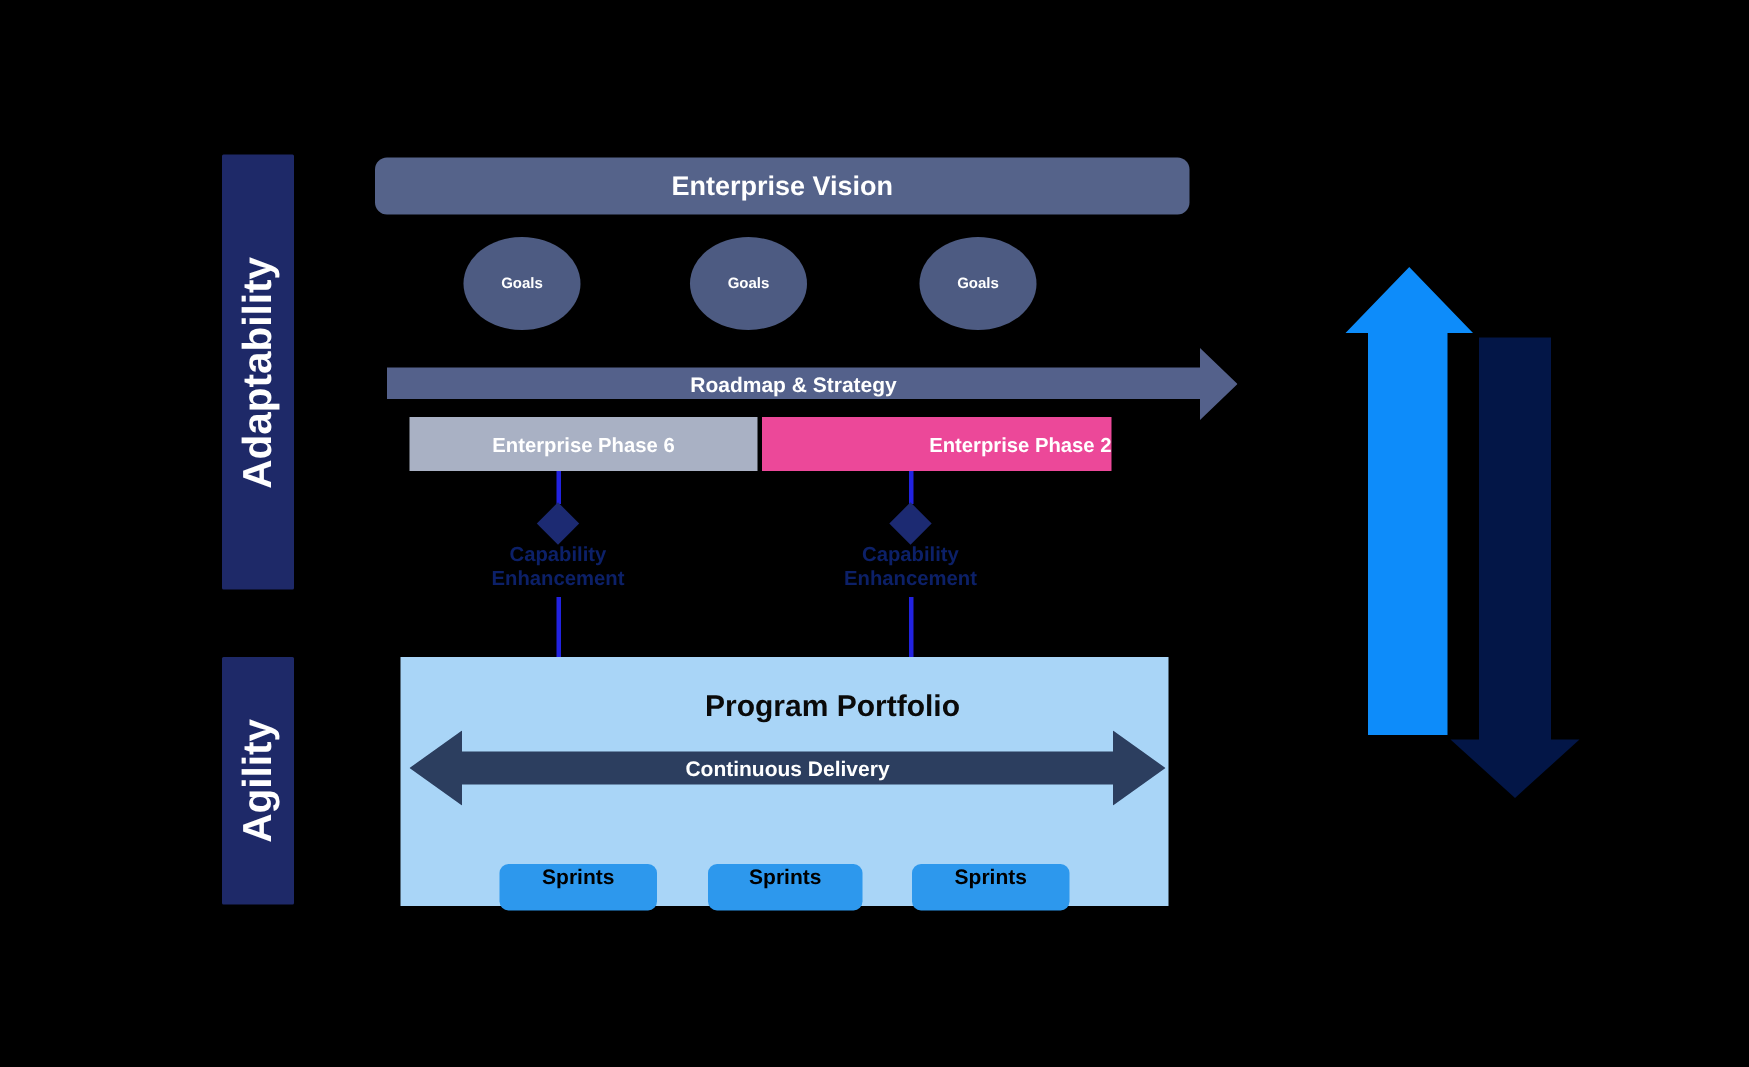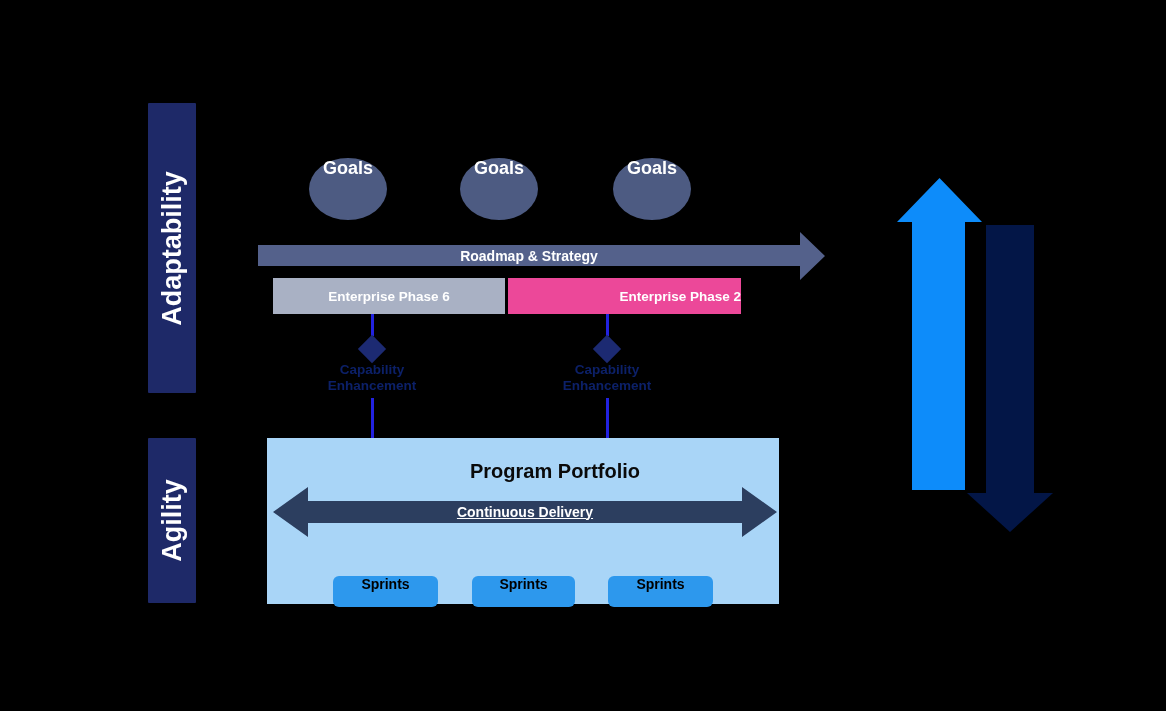--- a/index.html
+++ b/index.html
@@ -30,22 +30,22 @@
     position:absolute;left:250px;top:105px;width:543px;height:38px;
     border-radius:8px;
     display:flex;align-items:center;justify-content:center;
     color:#ffffff;font-weight:bold;font-size:18px;
   }
 
   
   .goal{
     position:absolute;top:158px;width:78px;height:62px;
     border-radius:50%;
-    display:flex;align-items:flex-start;justify-content:center;
-    color:#ffffff;font-weight:bold;font-size:18px;
+    display:flex;align-items:center;justify-content:center;
+    color:#ffffff;font-weight:bold;font-size:10px;
   }
   .goal-1{left:309px;} .goal-2{left:460px;} .goal-3{left:613px;}
 
   
   .roadmap-svg{position:absolute;left:258px;top:232px;width:567px;height:48px;}
   .roadmap-label{
     position:absolute;left:258px;top:245px;width:542px;height:21px;
     display:flex;align-items:center;justify-content:center;
     color:#ffffff;font-weight:bold;font-size:14px;text-align:center;
   }
@@ -79,21 +79,21 @@
   
   .portfolio{position:absolute;left:267px;top:438px;width:512px;height:166px;}
   .portfolio-title{
     position:absolute;left:267px;top:460px;width:512px;
     text-align:center;color:#0a0a0a;font-weight:bold;font-size:20px;margin-left:32px;
   }
   .delivery-svg{position:absolute;left:273px;top:487px;width:504px;height:50px;}
   .delivery-label{
     position:absolute;left:273px;top:500px;width:504px;height:23px;
     display:flex;align-items:center;justify-content:center;
-    color:#ffffff;font-weight:bold;font-size:14px;text-decoration:underline;
+    color:#ffffff;font-weight:bold;font-size:14px;
   }
   .sprint{
     position:absolute;top:576px;height:31px;border-radius:6px;
     display:flex;justify-content:center;
     color:#000000;font-weight:bold;font-size:14px;
   }
   .sprint-1{left:333px;width:105px;}
   .sprint-2{left:472px;width:103px;}
   .sprint-3{left:608px;width:105px;}
 
@@ -105,20 +105,23 @@
 
 <div id="canvas" style="background: rgb(0, 0, 0);">
 
   <div class="vband vband-adapt" style="background: rgb(30, 41, 104);">
     <span>Adaptability</span>
   </div>
   <div class="vband vband-agile" style="background: rgb(30, 41, 104);">
     <span>Agility</span>
   </div>
 
+  <div class="vision-bar" style="background: rgb(85, 99, 138);">
+    <span>Enterprise Vision</span>
+  </div>
 
   <div class="goal goal-1" style="background: rgb(77, 91, 130);">
     <span>Goals</span>
   </div>
   <div class="goal goal-2" style="background: rgb(77, 91, 130);">
     <span>Goals</span>
   </div>
   <div class="goal goal-3" style="background: rgb(77, 91, 130);">
     <span>Goals</span>
   </div>

